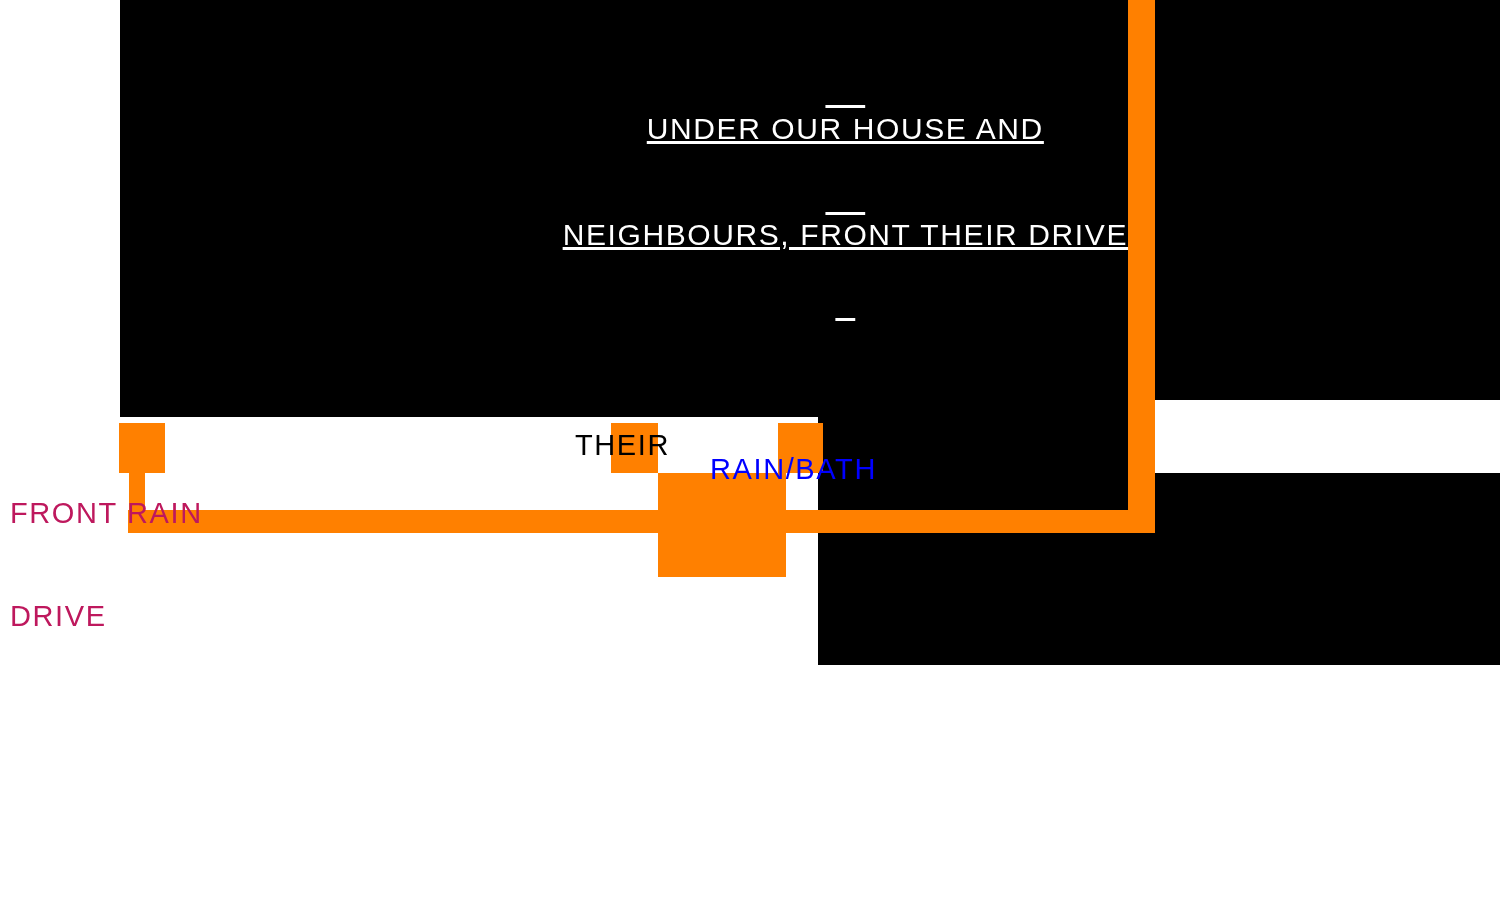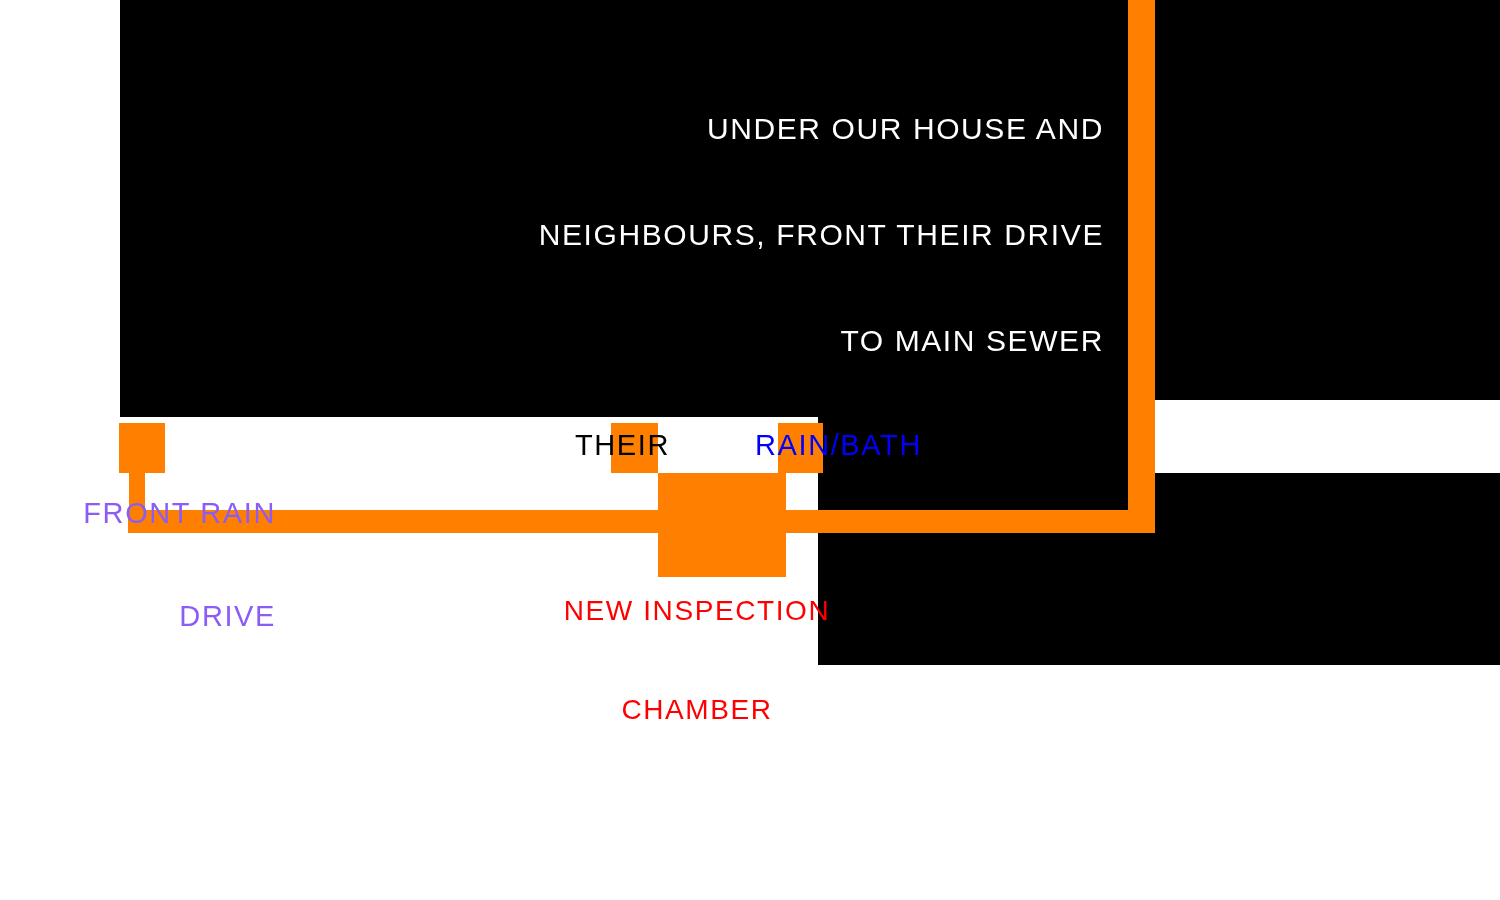--- a/index.html
+++ b/index.html
@@ -53,46 +53,46 @@
   #chamber-box { left: 658px; top: 473px; width: 128px; height: 104px; }
 
   
   .label {
     position: absolute;
     white-space: pre;
     letter-spacing: 1.6px;
     line-height: 1.18;
   }
   #label-main-sewer {
-    right: 396px;
+    right: 372px;
     top: 40px;
     color: #ffffff;
     font-size: 30px;
-    text-align: right;
+    text-align: center;
+    text-decoration: underline;
   }
   #label-front-rain-drain {
     left: 10px;
     top: 428px;
-    color: #8b5cf6;
+    color: #be185d;
     font-size: 29px;
-    text-align: right;
+    text-align: left;
     width: 266px;
   }
   #label-foul {
     left: 575px;
     top: 428px;
     color: #000000;
     font-size: 29px;
   }
   #label-rain-bath {
     left: 710px;
-    top: 428px;
+    top: 452px;
     color: #0000ff;
     font-size: 29px;
-    margin-left: 45px;
   }
   #label-new-chamber {
     left: 497px;
     top: 528px;
     color: #ff0000;
     font-size: 28px;
     text-align: center;
     width: 400px;
   }
   .label-line { display: block; }
@@ -114,30 +114,25 @@
   <div class="pipe" id="pipe-vertical-main"></div>
   <div class="pipe" id="pipe-stub-front-wide"></div>
   <div class="pipe" id="pipe-stub-front-narrow"></div>
   <div class="pipe" id="pipe-stub-foul"></div>
   <div class="pipe" id="pipe-stub-rainbath"></div>
   <div class="pipe" id="chamber-box"></div>
 
   <div class="label" id="label-main-sewer">
     <span class="label-line">UNDER OUR HOUSE AND</span>
     <span class="label-line">NEIGHBOURS, FRONT THEIR DRIVE</span>
-    <span class="label-line">TO MAIN SEWER</span>
   </div>
 
   <div class="label" id="label-front-rain-drain">
     <span class="label-line">FRONT RAIN</span>
     <span class="label-line">DRIVE</span>
   </div>
 
   <div class="label" id="label-foul">THEIR</div>
 
   <div class="label" id="label-rain-bath">RAIN/BATH</div>
 
-  <div class="label" id="label-new-chamber">
-    <span class="label-line">NEW INSPECTION</span>
-    <span class="label-line">CHAMBER</span>
-  </div>
 
 </div>
 
 </body></html>

